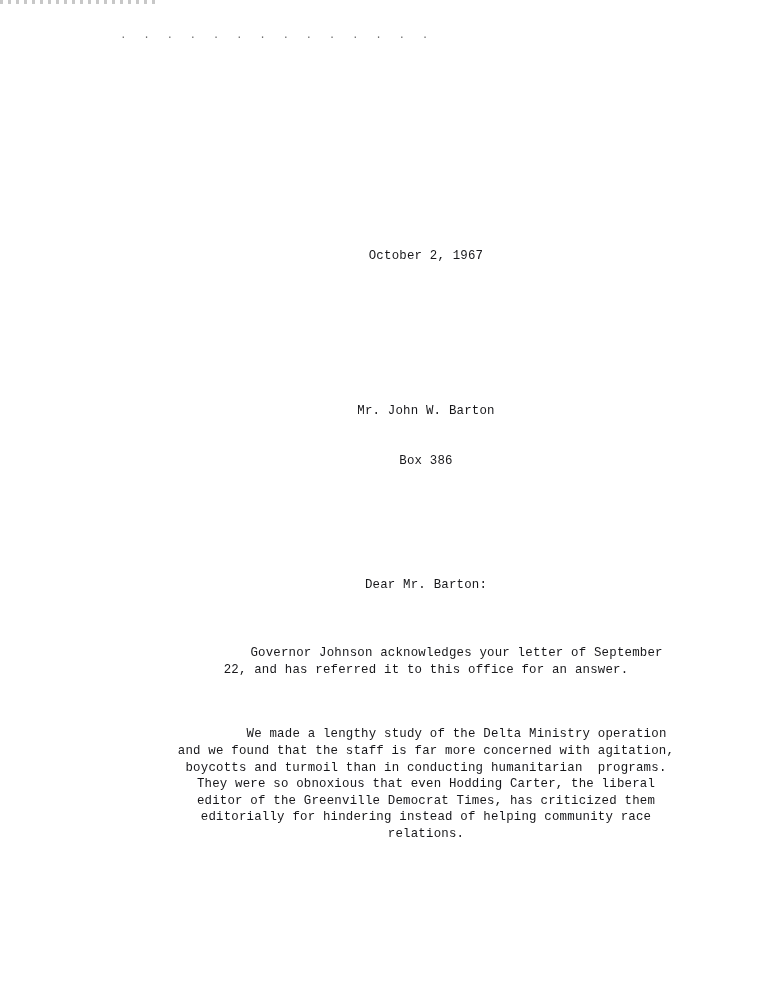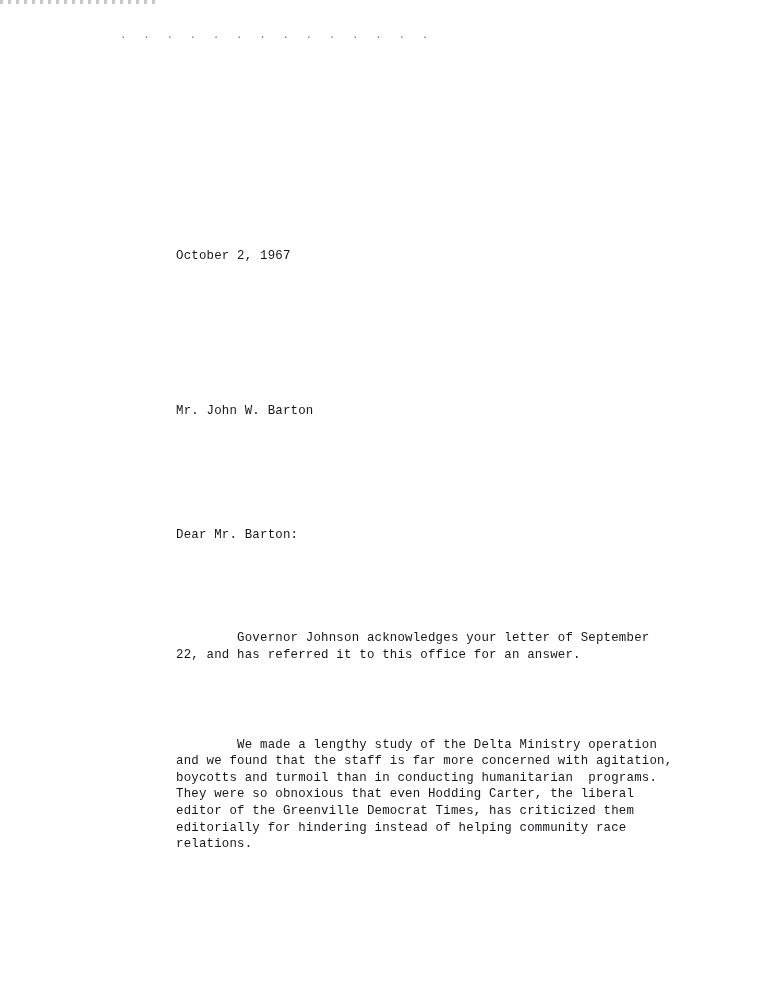--- a/index.html
+++ b/index.html
@@ -42,41 +42,42 @@
   .letter {
     position: absolute;
     left: 176px;
     top: 198px;
     width: 500px;
     font-size: 12.4px;
     line-height: 16.6px;
     letter-spacing: .2px;
     white-space: pre-wrap;
   }
-  .block { margin: 0; }
+  .block { margin: 0; text-align: center; }
   .date { margin-bottom: 56px; }
   .addr-line { display: block; }
   .address { margin-bottom: 24px; }
-  .salutation { margin-bottom: 12px; font-family: Liberation Mono, monospace; }
-  .para { margin-bottom: 15px; text-indent: 0; margin-top: 25px; }
+  .salutation { margin-bottom: 2px; font-family: Liberation Mono, monospace; }
+  .para { margin-bottom: 15px; text-indent: 0; }
 </style>
 </head>
 <body>
 
 <div class="page">
 
   <div class="scan-edge"></div>
   <div class="scan-specks">. . . . . . . . . . . . . .</div>
 
   <div class="letter">
 
     <div class="block date">October 2, 1967</div>
 
     <div class="block address">
       <span class="addr-line">Mr. John W. Barton</span>
+      <span class="addr-line">Box 386</span>
     </div>
 
     <div class="block salutation">Dear Mr. Barton:</div>
 
     <div class="block para">        Governor Johnson acknowledges your letter of September 22, and has referred it to this office for an answer.</div>
     <div class="block para">        We made a lengthy study of the Delta Ministry operation and we found that the staff is far more concerned with agitation, boycotts and turmoil than in conducting humanitarian  programs.  They were so obnoxious that even Hodding Carter, the liberal editor of the Greenville Democrat Times, has criticized them editorially for hindering instead of helping community race relations.</div>
 
     
 
     

